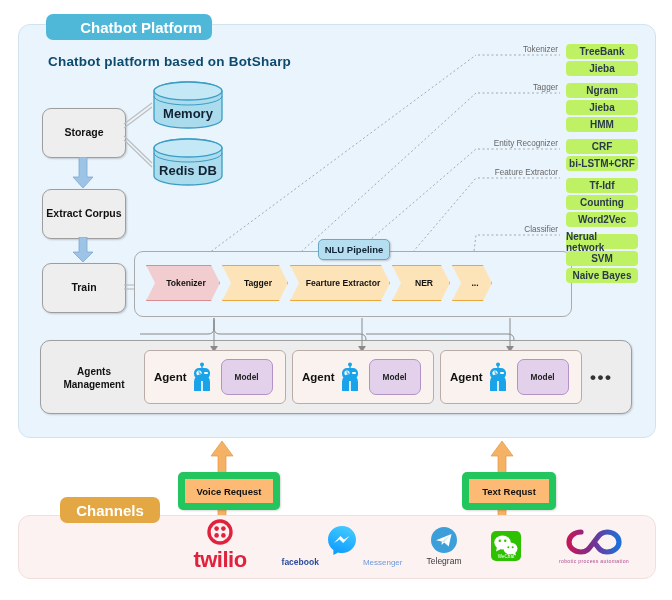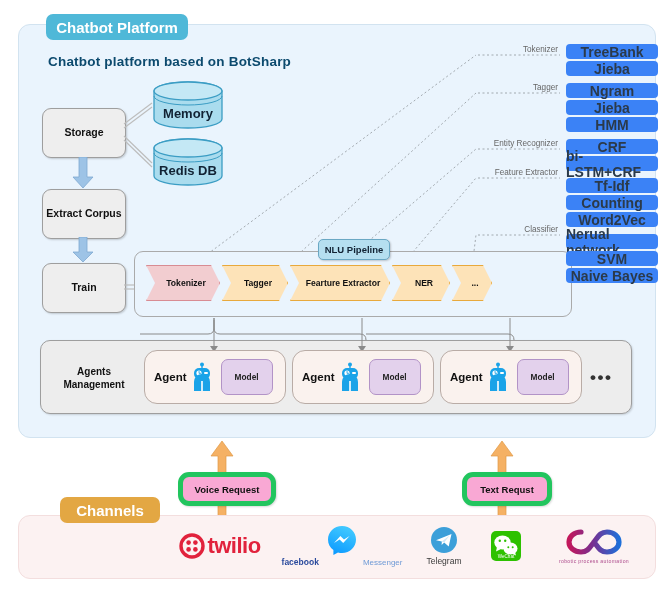--- a/index.html
+++ b/index.html
@@ -10,21 +10,21 @@
   
   #platform-panel{left:18px;top:24px;width:636px;height:412px;
     background:#eaf4fd;border:1px solid #d2e3f0;border-radius:12px;}
   #channels-panel{left:18px;top:515px;width:636px;height:62px;
     background:#fcf2f2;border:1px solid #f3dede;border-radius:12px;}
 
   
   .tab-label{border-radius:7px;color:#fff;font-weight:bold;
     display:flex;align-items:center;justify-content:center;}
   #platform-tab{left:46px;top:14px;width:142px;height:26px;
-    background:#4fb8d8;font-size:15px;}
+    background:#4fb8d8;font-size:15px;padding-left:24px;}
   #channels-tab{left:60px;top:497px;width:100px;height:26px;
     background:#e3a martin;}
   #channels-tab{left:60px;top:497px;width:100px;height:26px;
     background:#e5a council;}
   #channels-tab{left:60px;top:497px;width:100px;height:26px;background:#e3a743;font-size:15px;}
 
   #platform-subtitle{left:48px;top:54px;font-size:13.5px;font-weight:bold;
     color:#0c4a6e;letter-spacing:.2px;}
 
   
@@ -68,49 +68,49 @@
 
   
   .grp-label{font-size:8.2px;color:#666;text-align:right;width:78px;}
   #lab-tok{left:480px;top:45px;}
   #lab-tag{left:480px;top:83px;}
   #lab-ent{left:480px;top:139px;}
   #lab-fea{left:480px;top:168px;}
   #lab-cls{left:480px;top:225px;}
 
   
-  .chip{position:absolute;left:566px;width:92px;height:15px;background:#3b82f6;
+  .chip{position:absolute;left:566px;width:72px;height:15px;background:#bef264;
     border-radius:4px;display:flex;align-items:center;justify-content:center;
-    font-size:14px;font-weight:bold;color:#2b3a4a;}
+    font-size:10px;font-weight:bold;color:#2b3a4a;}
 
   
   #agents-box{left:40px;top:340px;width:590px;height:72px;
     background:#ededed;border:1px solid #9e9e9e;border-radius:10px;
     box-shadow:1px 1px 2px rgba(0,0,0,.15);}
   #agents-title{left:52px;top:365px;width:84px;text-align:center;
     font-size:10px;font-weight:bold;color:#111;line-height:1.3;}
   .agent-card{position:absolute;top:350px;width:140px;height:52px;
-    background:#faf2ee;border:1px solid #b9aca6;border-radius:13px;
+    background:#faf2ee;border:1px solid #b9aca6;border-radius:6px;
     display:flex;align-items:center;}
   #agent-1{left:144px;} #agent-2{left:292px;} #agent-3{left:440px;}
   .agent-name{font-size:11.5px;font-weight:bold;color:#111;margin-left:9px;}
   .robot{margin-left:4px;}
   .model-box{width:50px;height:34px;background:#e3d1ec;border:1px solid #b293c7;
     border-radius:7px;display:flex;align-items:center;justify-content:center;
     font-size:8.3px;font-weight:bold;color:#222;margin-left:8px;}
   #agents-ellipsis{left:590px;top:368px;font-size:17px;font-weight:bold;
     color:#333;letter-spacing:1.5px;}
   #agent-connect-svg{left:0;top:318px;width:672px;height:40px;pointer-events:none;}
 
   
   .req-arrow{width:24px;}
   #req-voice{left:210px;top:440px;height:78px;}
   #req-text{left:490px;top:440px;height:78px;}
-  .req-label{position:absolute;height:24px;background:#f9a8d4;
-    border:5px solid #22c55e;border-radius:11px;display:flex;align-items:center;
+  .req-label{position:absolute;height:24px;background:#fdba74;
+    border:7px solid #22c55e;border-radius:5px;display:flex;align-items:center;
     justify-content:center;font-size:9.5px;font-weight:bold;color:#111;
     box-shadow:1px 1px 2px rgba(0,0,0,.15);}
   #lbl-voice{left:178px;top:472px;width:88px;}
   #lbl-text{left:462px;top:472px;width:80px;}
 
   
   .logo{position:absolute;top:522px;height:48px;display:flex;flex-direction:column;
     align-items:center;justify-content:center;}
   #logo-twilio{left:162px;width:116px;}
   #logo-messenger{left:288px;width:108px;}
@@ -285,21 +285,21 @@
 <svg class="abs req-arrow" id="req-text" viewBox="0 0 24 78">
   <polygon points="8,78 16,78 16,16 23,16 12,1 1,16 8,16" fill="#f5b164" stroke="#e09a45" stroke-width="0.7"></polygon>
 </svg>
 <div class="req-label" id="lbl-voice">Voice Request</div>
 <div class="req-label" id="lbl-text">Text Requst</div>
 
 <div class="abs" id="channels-panel"></div>
 <div class="abs tab-label" id="channels-tab">Channels</div>
 
 <div class="logo" id="logo-twilio">
-  <div style="display:flex;align-items:center;gap:2px;">
+  <div style="display:flex;align-items:center;gap:2px;flex-direction:column;">
     <svg width="26" height="26" viewBox="0 0 26 26">
       <circle cx="13" cy="13" r="11" fill="none" stroke="#e1223c" stroke-width="3.4"></circle>
       <circle cx="9.6" cy="9.6" r="2.3" fill="#e1223c"></circle>
         <circle cx="16.4" cy="9.6" r="2.3" fill="#e1223c"></circle>
       <circle cx="9.6" cy="16.4" r="2.3" fill="#e1223c"></circle>
         <circle cx="16.4" cy="16.4" r="2.3" fill="#e1223c"></circle>
     </svg>
     <span style="font-size:22px;font-weight:bold;color:#e1223c;letter-spacing:-0.5px;">twilio</span>
   </div>
 </div>

